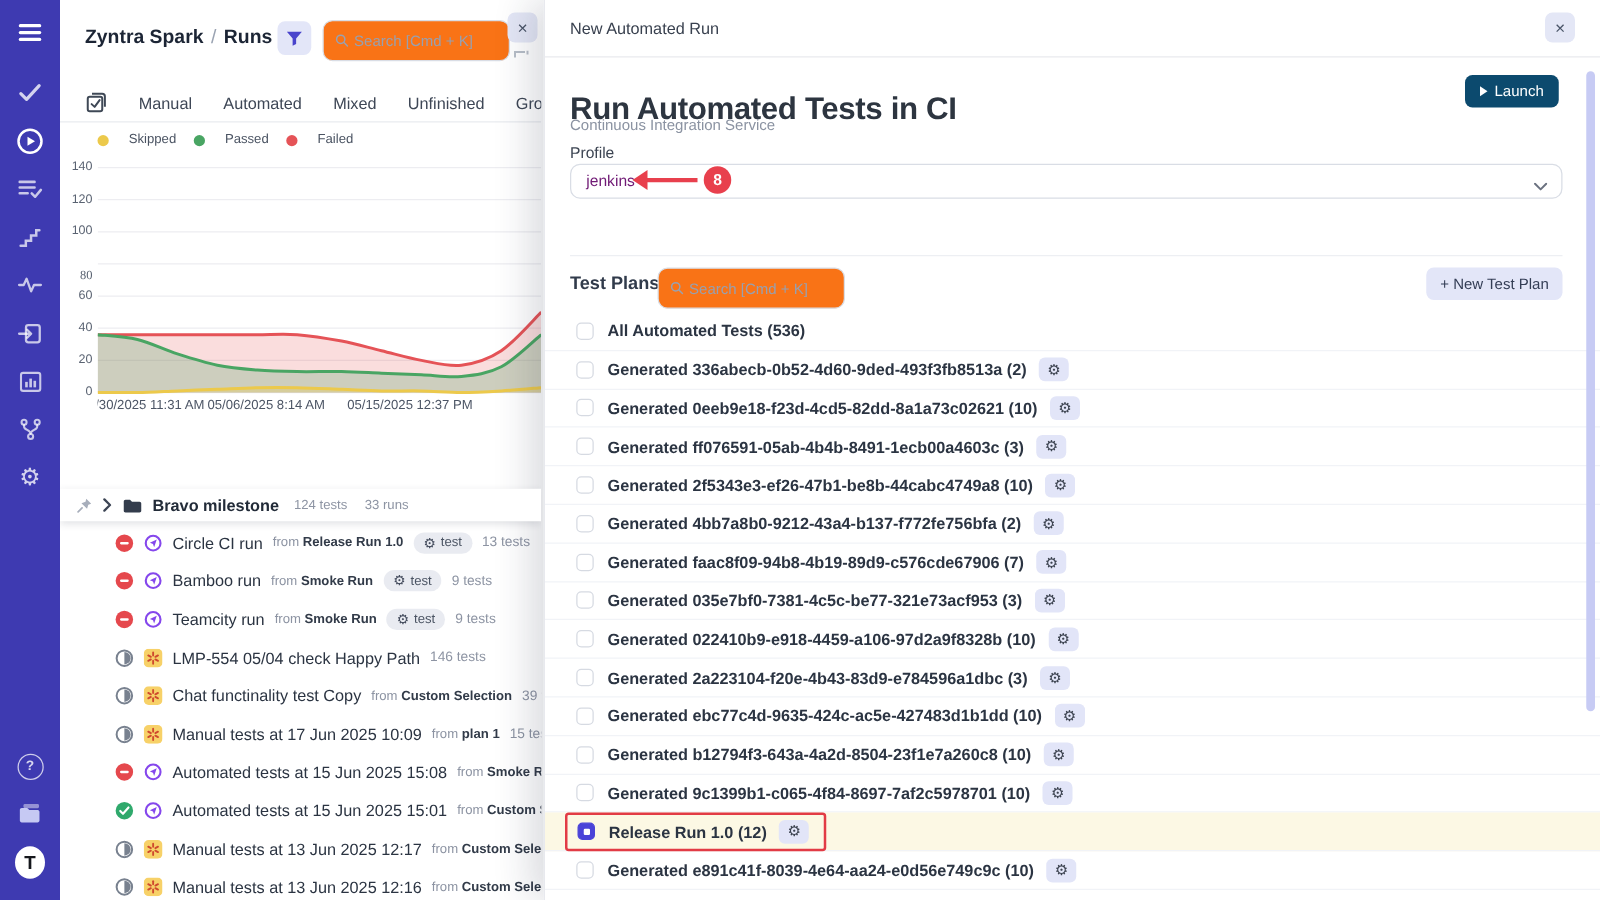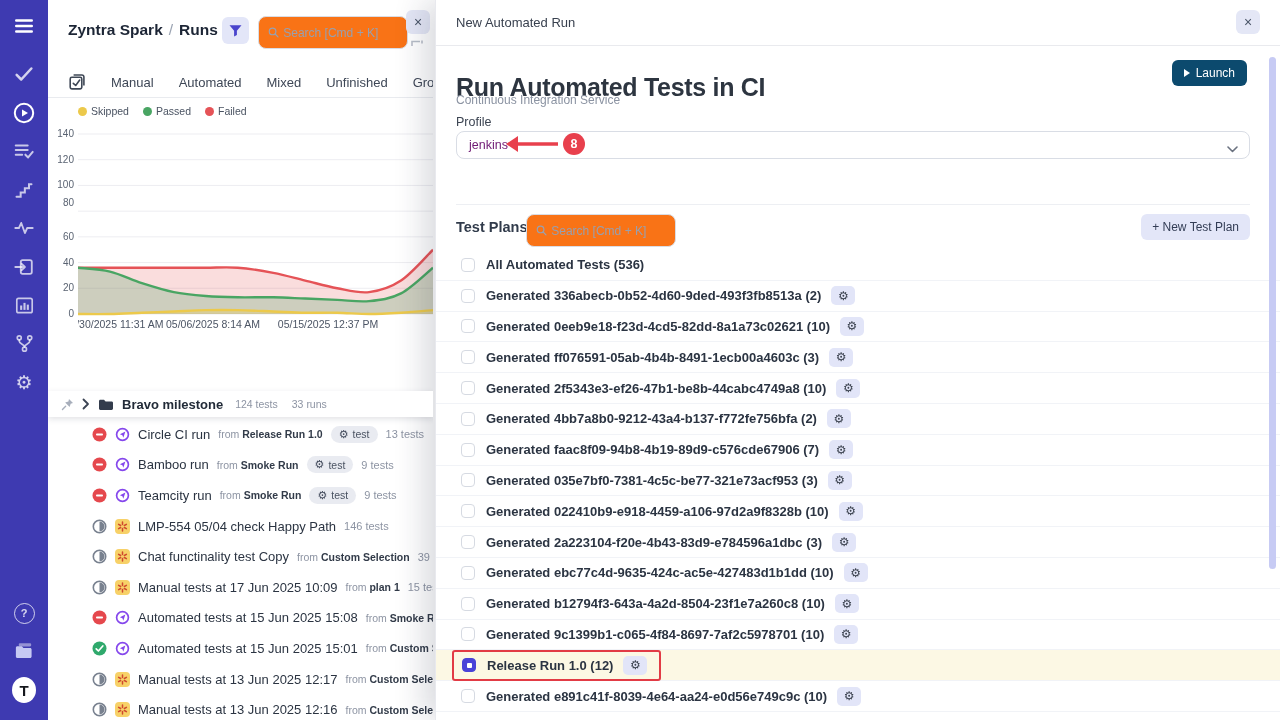--- a/index.html
+++ b/index.html
@@ -29,21 +29,21 @@
   .srch input{border:none;outline:none;width:100%;font-size:12px;color:#333;font-family:inherit;background:transparent}
   .srch input::placeholder{color:#97a0b0}
   .xbtn{width:24px;height:24px;background:#e4e7f6;border-radius:6px;display:flex;align-items:center;
         justify-content:center;font-size:14px;color:#4a5568;cursor:pointer}
   .lp-x{position:absolute;left:358px;top:10px}
   .clipped{position:absolute;left:363px;top:39px;width:14px;height:8px;opacity:.7}
   .tabs{position:absolute;left:20px;top:68px;height:28px;display:flex;align-items:center;gap:25px}
   .tab{font-size:13px;color:#3e4756;font-weight:500;cursor:pointer;white-space:nowrap}
   .tabline{position:absolute;top:97px;left:0;width:100%;height:1px;background:#e9ebef}
   .legend{position:absolute;left:30px;top:105px;display:flex;gap:14px;align-items:center}
-  .lg-item{display:flex;align-items:center;gap:4px}
+  .lg-item{display:flex;align-items:flex-end;gap:16px}
   .lg-dot{width:9px;height:9px;border-radius:50%}
   .lg-label{font-size:10.5px;color:#4a5362}
   .ylabels{position:absolute;left:0;top:128px;width:26px}
   .ylab{position:absolute;right:0;width:26px;text-align:right;font-size:10px;color:#5a6372}
   .chart{position:absolute;left:30px;top:128px;width:355px;height:206px;overflow:hidden}
   .xlab{position:absolute;top:190px;transform:translateX(-50%);font-size:10.5px;color:#4c5565;white-space:nowrap}
   
   .ms{position:absolute;left:0;top:391px;width:100%;height:26px;background:#fff;
       box-shadow:0 2px 6px rgba(40,50,70,.14);display:flex;align-items:center;padding-left:13px;gap:8px;box-sizing:border-box;z-index:2}
   .ms-name{font-size:13px;font-weight:700;color:#222b38;margin-right:4px}
@@ -222,21 +222,21 @@
       <span class="lg-item">
         <span class="lg-dot" style="background: rgb(229, 83, 87);"></span>
         <span class="lg-label">Failed</span>
       </span>
     </div>
   <div class="ylabels" id="ylabels">
       <div class="ylab" style="top: 180px;">0</div>
       <div class="ylab" style="top: 154.286px;">20</div>
       <div class="ylab" style="top: 128.571px;">40</div>
       <div class="ylab" style="top: 102.857px;">60</div>
-      <div class="ylab" style="top: 69px;">80</div>
+      <div class="ylab" style="top: 87px; font-family: Liberation Serif, serif;">80</div>
       <div class="ylab" style="top: 51.4286px;">100</div>
       <div class="ylab" style="top: 25.7143px;">120</div>
       <div class="ylab" style="top: 0px;">140</div>
     </div>
   <div class="chart" id="chart">
     <svg id="chart-svg" width="355" height="196">
         <line x1="0" x2="355" y1="186" y2="186" stroke="#ededf1" stroke-width="1"></line>
         <line x1="0" x2="355" y1="160.28571428571428" y2="160.28571428571428" stroke="#ededf1" stroke-width="1"></line>
         <line x1="0" x2="355" y1="134.57142857142856" y2="134.57142857142856" stroke="#ededf1" stroke-width="1"></line>
         <line x1="0" x2="355" y1="108.85714285714286" y2="108.85714285714286" stroke="#ededf1" stroke-width="1"></line>

